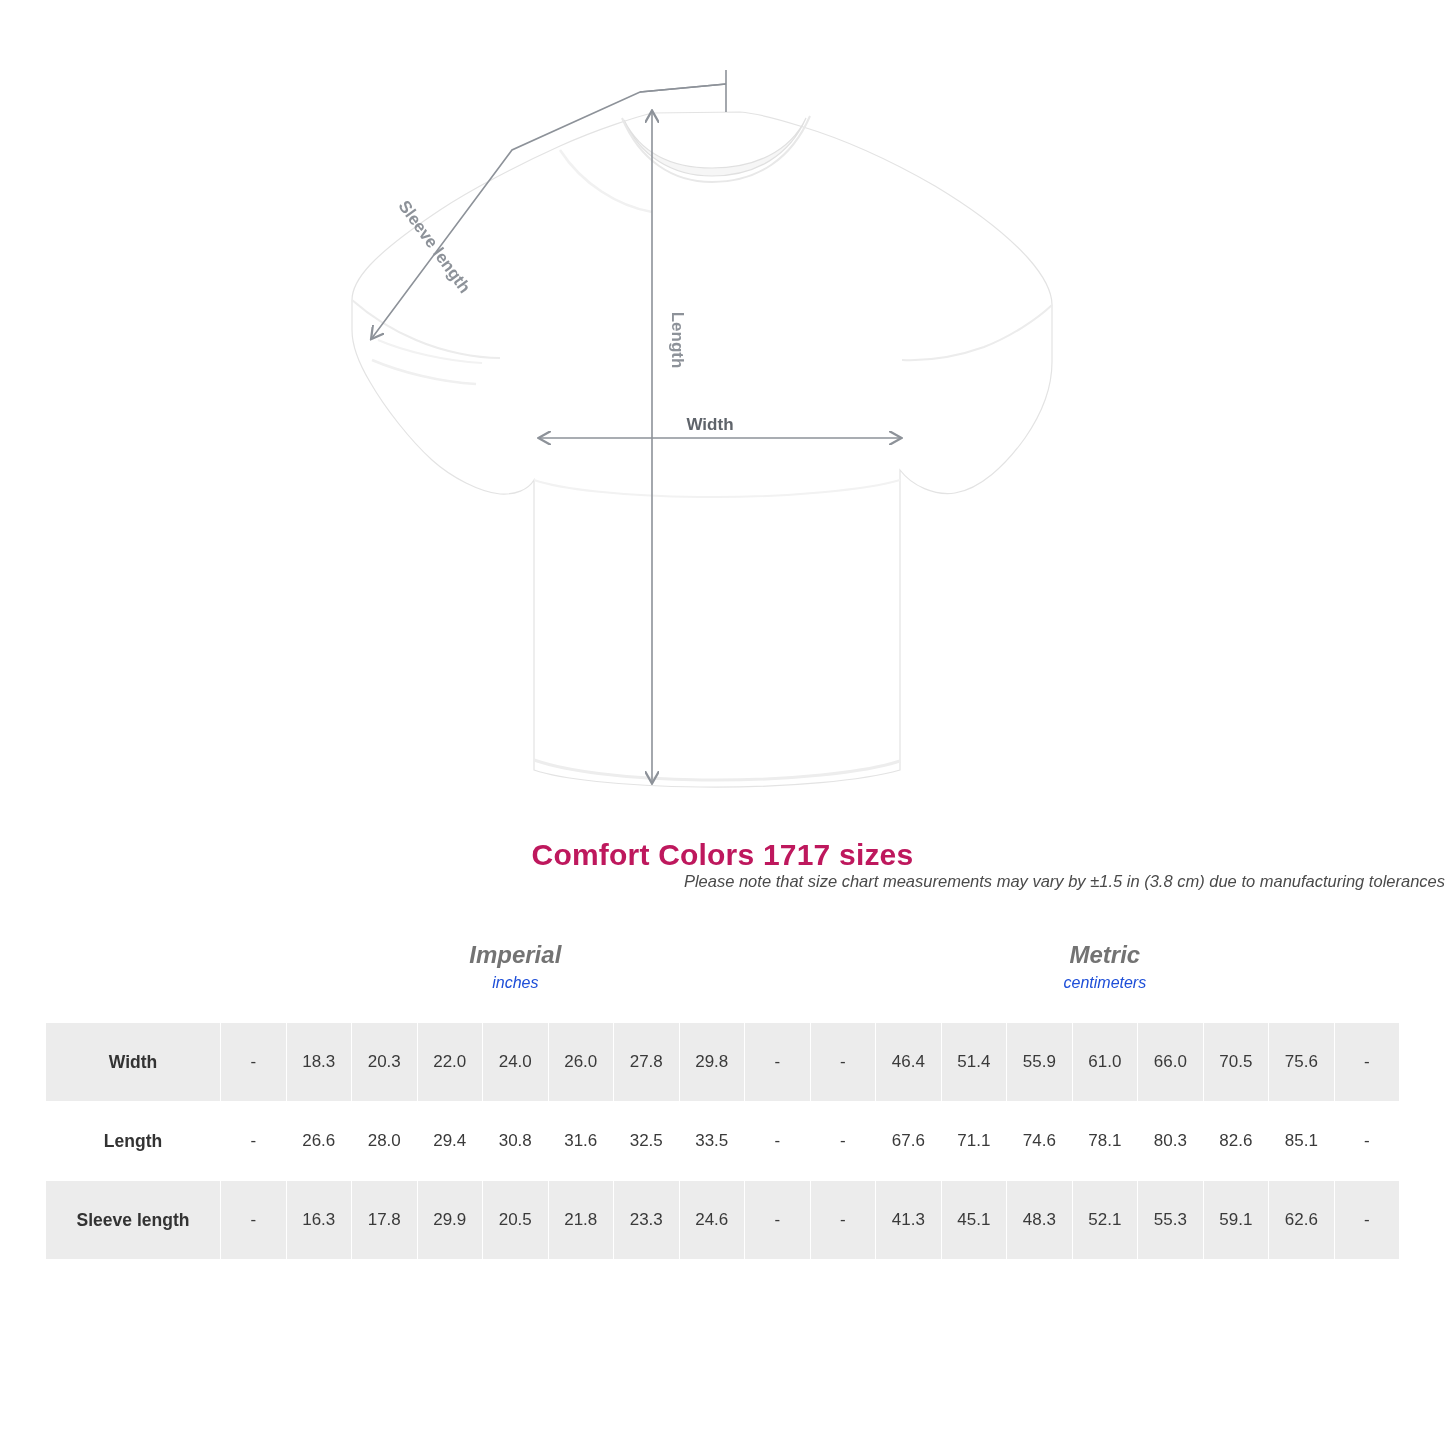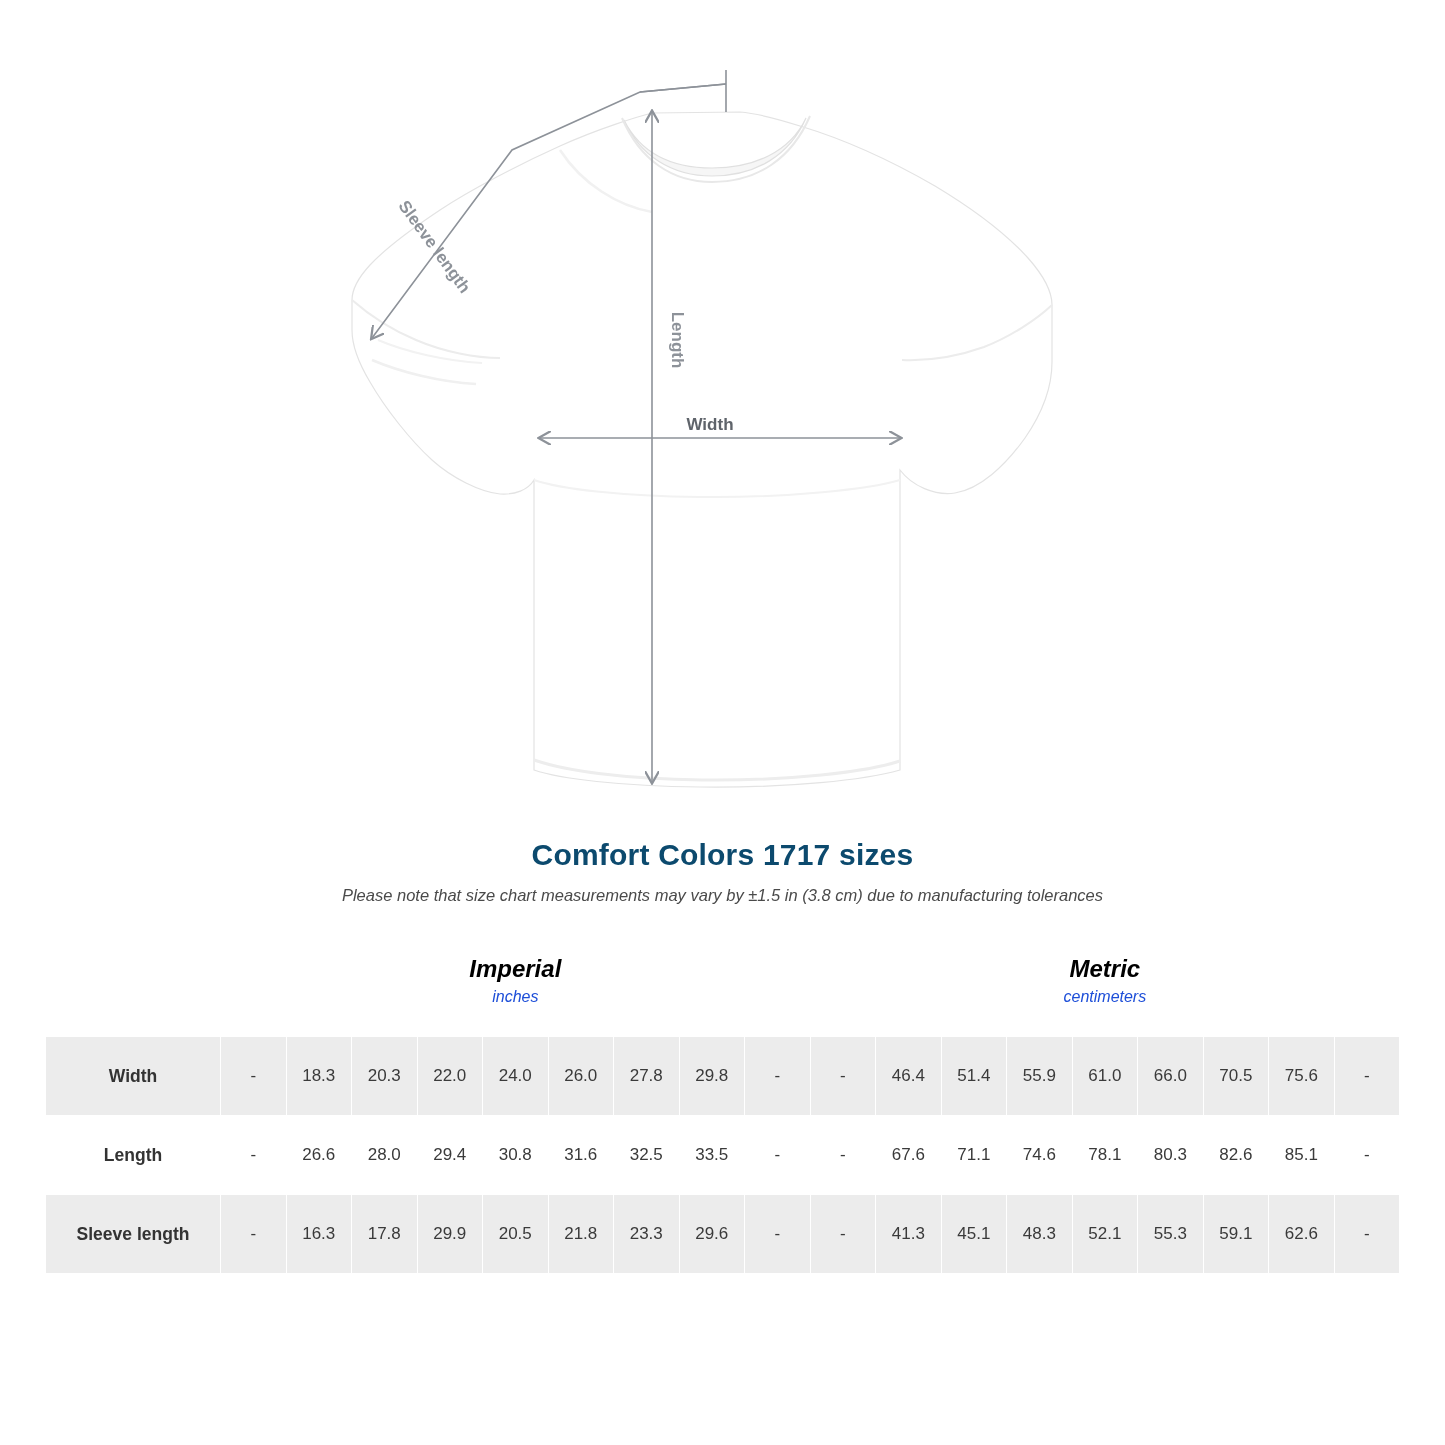--- a/index.html
+++ b/index.html
@@ -32,28 +32,29 @@
   }
 
   
   .title-block {
     text-align: center;
     margin-top: 8px;
   }
   .chart-title {
     font-size: 30px;
     font-weight: bold;
-    color: #0c4a6e;
+    color: #be185d;
     letter-spacing: 0.2px;
   }
   .chart-note {
-    margin-top: 14px;
+    margin-top: 0;
     font-size: 16.5px;
     font-style: italic;
     color: #4a4a4a;
+    text-align: right;
   }
 
   
   .table-wrap {
     margin: 22px 45px 0 45px;
   }
   table.size-table {
     width: 1355px;
     border-collapse: collapse;
     table-layout: fixed;
@@ -70,21 +71,21 @@
 
   .unit-head td {
     background: #ececec;
     height: 108px;
     padding: 0;
   }
   .unit-name {
     font-size: 24px;
     font-style: italic;
     font-weight: bold;
-    color: #000000;
+    color: #737373;
     line-height: 1.25;
   }
   .unit-sub {
     font-size: 16px;
     font-style: italic;
     color: #1d4ed8;
     line-height: 1.6;
   }
 
   .header-row td {
@@ -283,21 +284,21 @@
       <tr class="data-row shaded">
         <td class="rowlabel">Sleeve length</td>
 
         <td>-</td>
         <td>16.3</td>
         <td>17.8</td>
         <td>29.9</td>
         <td>20.5</td>
         <td>21.8</td>
         <td>23.3</td>
-        <td>29.6</td>
+        <td>24.6</td>
         <td>-</td>
 
         <td>-</td>
         <td>41.3</td>
         <td>45.1</td>
         <td>48.3</td>
         <td>52.1</td>
         <td>55.3</td>
         <td>59.1</td>
         <td>62.6</td>

